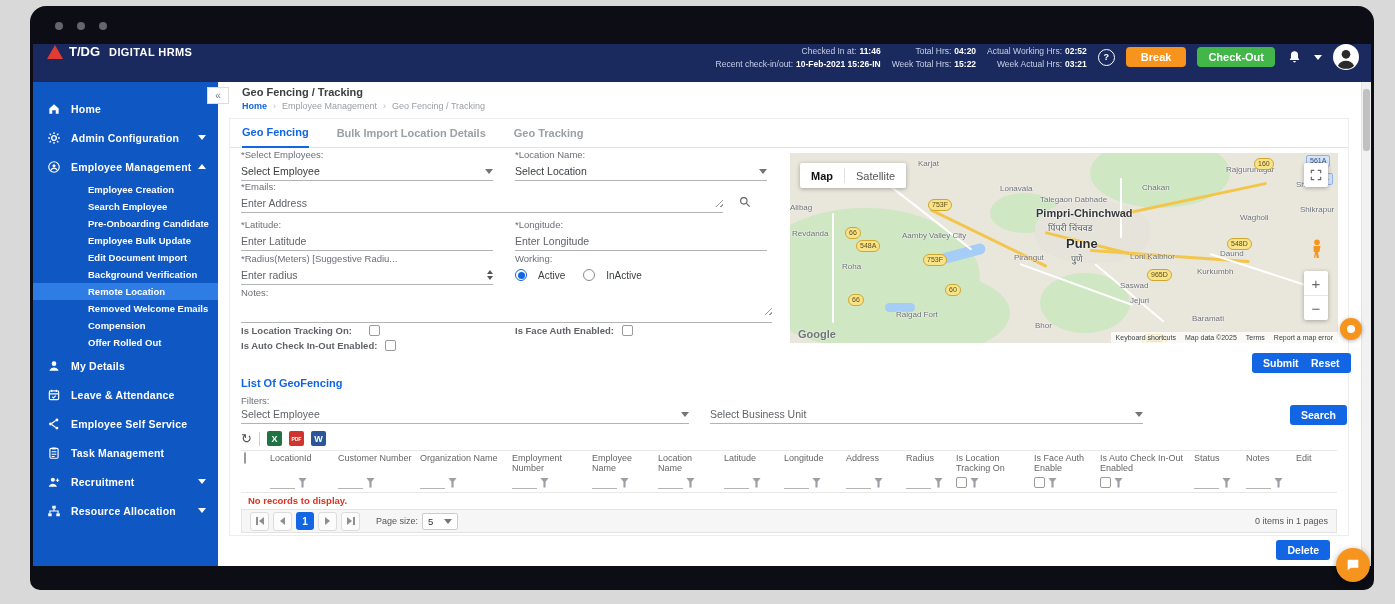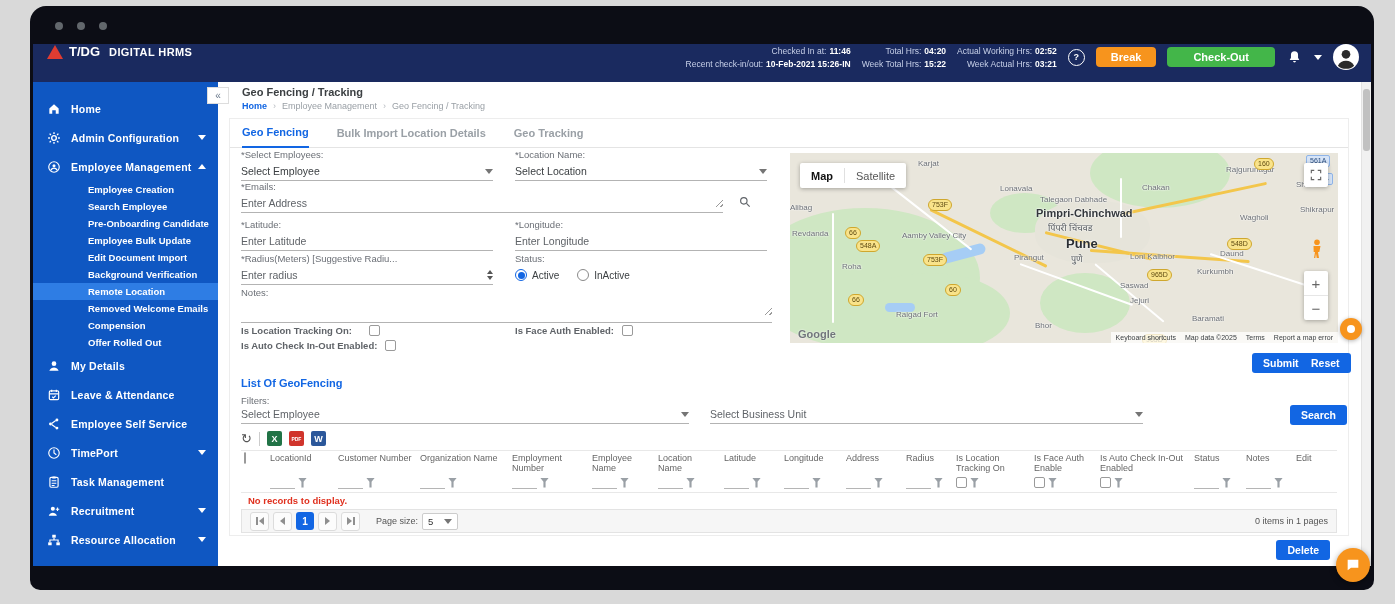--- a/index.html
+++ b/index.html
@@ -13,21 +13,21 @@
   .logo{display:flex;align-items:center;margin-left:14px}
   .logo-tri{width:0;height:0;border-left:8px solid transparent;border-right:8px solid transparent;border-bottom:14px solid #e03c31}
   .logo-text{color:#fff;font-weight:bold;font-size:13px;margin-left:6px}
   .app-name{color:#fff;font-weight:bold;font-size:11px;margin-left:9px;letter-spacing:.4px}
   .header-right{margin-left:auto;display:flex;align-items:center;gap:11px;margin-right:12px}
   .stat-col{display:flex;flex-direction:column;gap:3px;text-align:right}
   .stat-row{font-size:8.5px;color:#c7d0e8;white-space:nowrap}
   .s-val{color:#fff;font-weight:bold;margin-left:3px}
   .help-circ{width:15px;height:15px;border:1.5px solid #fff;border-radius:50%;color:#fff;font-size:9px;font-weight:bold;display:flex;align-items:center;justify-content:center}
   .btn-break{background:#f7941d;color:#fff;font-size:11px;font-weight:bold;padding:4px 15px;border-radius:4px;cursor:pointer}
-  .btn-checkout{background:#43b649;color:#fff;font-size:11px;font-weight:bold;padding:4px 26px;border-radius:4px;cursor:pointer}
+  .btn-checkout{background:#43b649;color:#fff;font-size:11px;font-weight:bold;padding:4px 11px;border-radius:4px;cursor:pointer}
   .bell{width:17px;height:17px}
   .hdr-caret{width:0;height:0;border-left:4px solid transparent;border-right:4px solid transparent;border-top:5px solid #fff}
   .avatar{width:26px;height:26px;border-radius:50%;overflow:hidden;background:#fff}
   
   .appbody{position:absolute;left:3px;right:3px;top:76px;bottom:24px;background:#fff;display:flex;overflow:visible}
   
   .sidebar{width:185px;flex:none;background:#0f57c2;padding-top:12px;box-sizing:border-box;overflow:hidden}
   .menu-item{display:flex;align-items:center;height:29px;padding:0 12px 0 14px;color:#fff;cursor:pointer}
   .menu-icon{width:14px;height:14px;margin-right:10px;flex:none}
   .menu-label{font-size:10.5px;font-weight:bold;letter-spacing:.2px;white-space:nowrap}
@@ -56,21 +56,21 @@
   .f-control{display:flex;align-items:center;justify-content:space-between;border-bottom:1px solid #b3b3b3;height:18px;margin-top:2px}
   .f-value{font-size:10.5px;color:#3c4043}
   .f-ph{font-size:10.5px;color:#5f6368}
   .caret{width:0;height:0;border-left:4px solid transparent;border-right:4px solid transparent;border-top:5px solid #757575}
   .spin{display:flex;flex-direction:column;gap:2px}
   .spin .up{width:0;height:0;border-left:3.5px solid transparent;border-right:3.5px solid transparent;border-bottom:4px solid #555}
   .spin .dn{width:0;height:0;border-left:3.5px solid transparent;border-right:3.5px solid transparent;border-top:4px solid #555}
   .radio{width:12px;height:12px;border-radius:50%;border:1.5px solid #8a8a8a;box-sizing:border-box;flex:none}
   .radio.sel{border-color:#1266e3;position:relative}
   .radio.sel::after{content:"";position:absolute;inset:1.5px;background:#1266e3;border-radius:50%}
-  .rlabel{font-size:10px;color:#3c4043;margin-left:5px}
+  .rlabel{font-size:10px;color:#3c4043;margin-left:11px}
   .cb{width:11px;height:11px;border:1px solid #9a9a9a;border-radius:2px;background:#fff;box-sizing:border-box;flex:none;cursor:pointer}
   .cklabel{font-size:9.5px;font-weight:bold;color:#5f6368}
   .resize-corner{width:8px;height:8px;background:repeating-linear-gradient(135deg,#9a9a9a 0 1px,transparent 1px 3px);clip-path:polygon(100% 0,100% 100%,0 100%)}
   
   .map{position:absolute;left:560px;top:34px;width:548px;height:190px;background:#e9e6dc;overflow:hidden}
   .gp{position:absolute;background:#cfe7c3;border-radius:50%}
   .urban{position:absolute;background:#e6e4da;border-radius:45%}
   .water{position:absolute;background:#a6cdf5;border-radius:8px}
   .road{position:absolute;background:#f3c64b;height:3px;border-radius:2px;transform-origin:left center}
   .road.w{background:#fff;height:2px}
@@ -234,28 +234,20 @@
         <svg class="menu-icon" viewBox="0 0 24 24">
             <circle cx="6" cy="12" r="2.5" fill="#fff"></circle>
             <circle cx="17" cy="5" r="2.5" fill="#fff"></circle>
             <circle cx="17" cy="19" r="2.5" fill="#fff"></circle>
             <path d="M8 11l7-5M8 13l7 5" stroke="#fff" stroke-width="2"></path>
           </svg>
         <span class="menu-label">Employee Self Service</span>
       </div>
       <div class="menu-item">
         <svg class="menu-icon" viewBox="0 0 24 24">
-            <circle cx="12" cy="12" r="9" fill="none" stroke="#fff" stroke-width="2"></circle>
-            <path d="M12 6v6l4 3" stroke="#fff" stroke-width="2" fill="none"></path>
-          </svg>
-        <span class="menu-label">TimePort</span>
-        <span class="chev-down"></span>
-      </div>
-      <div class="menu-item">
-        <svg class="menu-icon" viewBox="0 0 24 24">
             <rect x="5" y="4" width="14" height="17" rx="2" fill="none" stroke="#fff" stroke-width="2"></rect>
             <rect x="9" y="2.5" width="6" height="3.5" rx="1" fill="#fff"></rect>
             <path d="M8 10h8M8 14h8M8 18h5" stroke="#fff" stroke-width="1.8"></path>
           </svg>
         <span class="menu-label">Task Management</span>
       </div>
       <div class="menu-item">
         <svg class="menu-icon" viewBox="0 0 24 24">
             <circle cx="10" cy="8" r="3.5" fill="#fff"></circle>
             <path d="M3 20c1.5-3.5 4.3-5 7-5s5.5 1.5 7 5z" fill="#fff"></path>
@@ -337,21 +329,21 @@
           <div class="f-label">*Radius(Meters) [Suggestive Radiu...</div>
           <div class="f-control">
             <span class="f-ph">Enter radius</span>
             <span class="spin">
                 <i class="up"></i>
                 <i class="dn"></i>
               </span>
           </div>
         </div>
         <div class="field" style="left:285px;top:134px;width:252px">
-          <div class="f-label">Status:</div>
+          <div class="f-label">Working:</div>
           <div style="display:flex;align-items:center;margin-top:5px">
             <span class="radio sel"></span>
             <span class="rlabel">Active</span>
             <span class="radio" style="margin-left:18px"></span>
             <span class="rlabel">InActive</span>
           </div>
         </div>
         <div class="field" style="left:11px;top:168px;width:531px">
           <div class="f-label">Notes:</div>
           <div class="f-control" style="height:22px">

